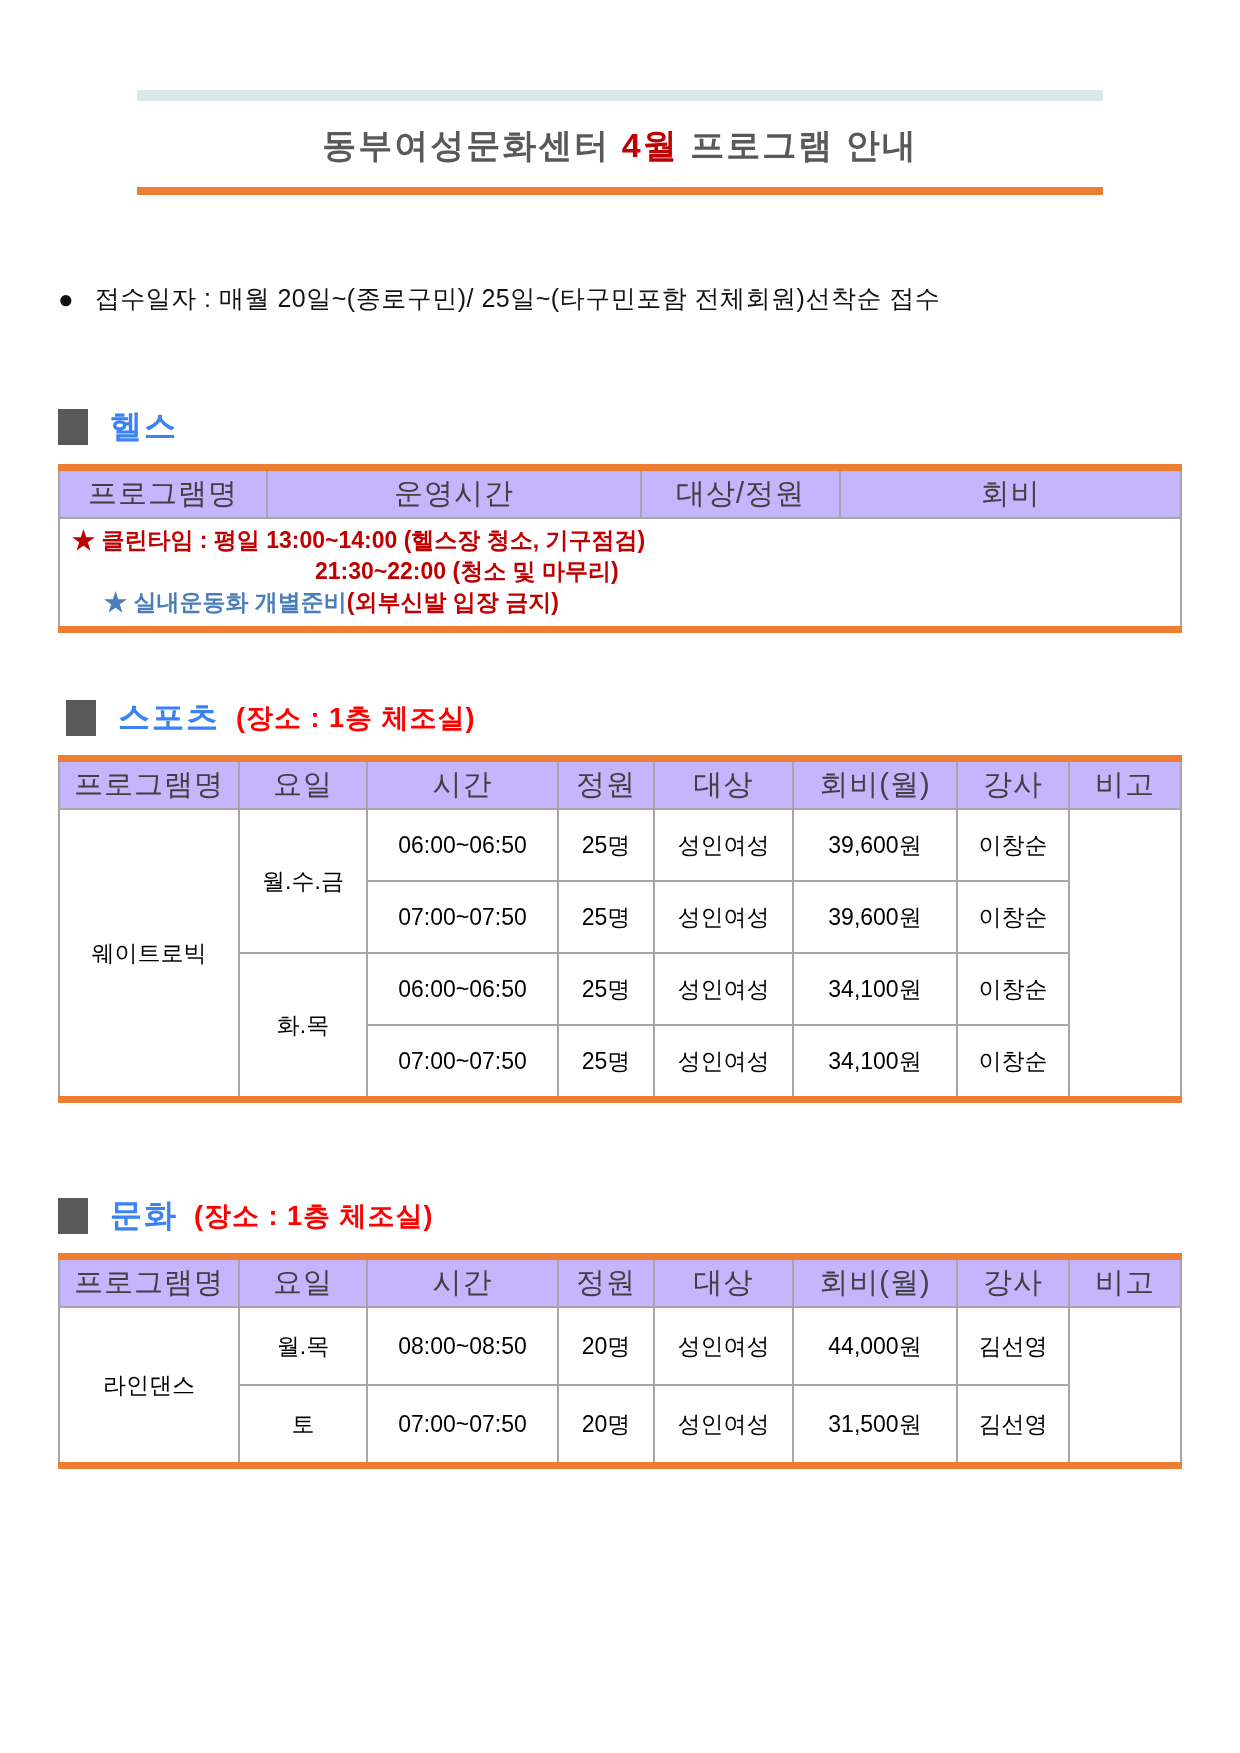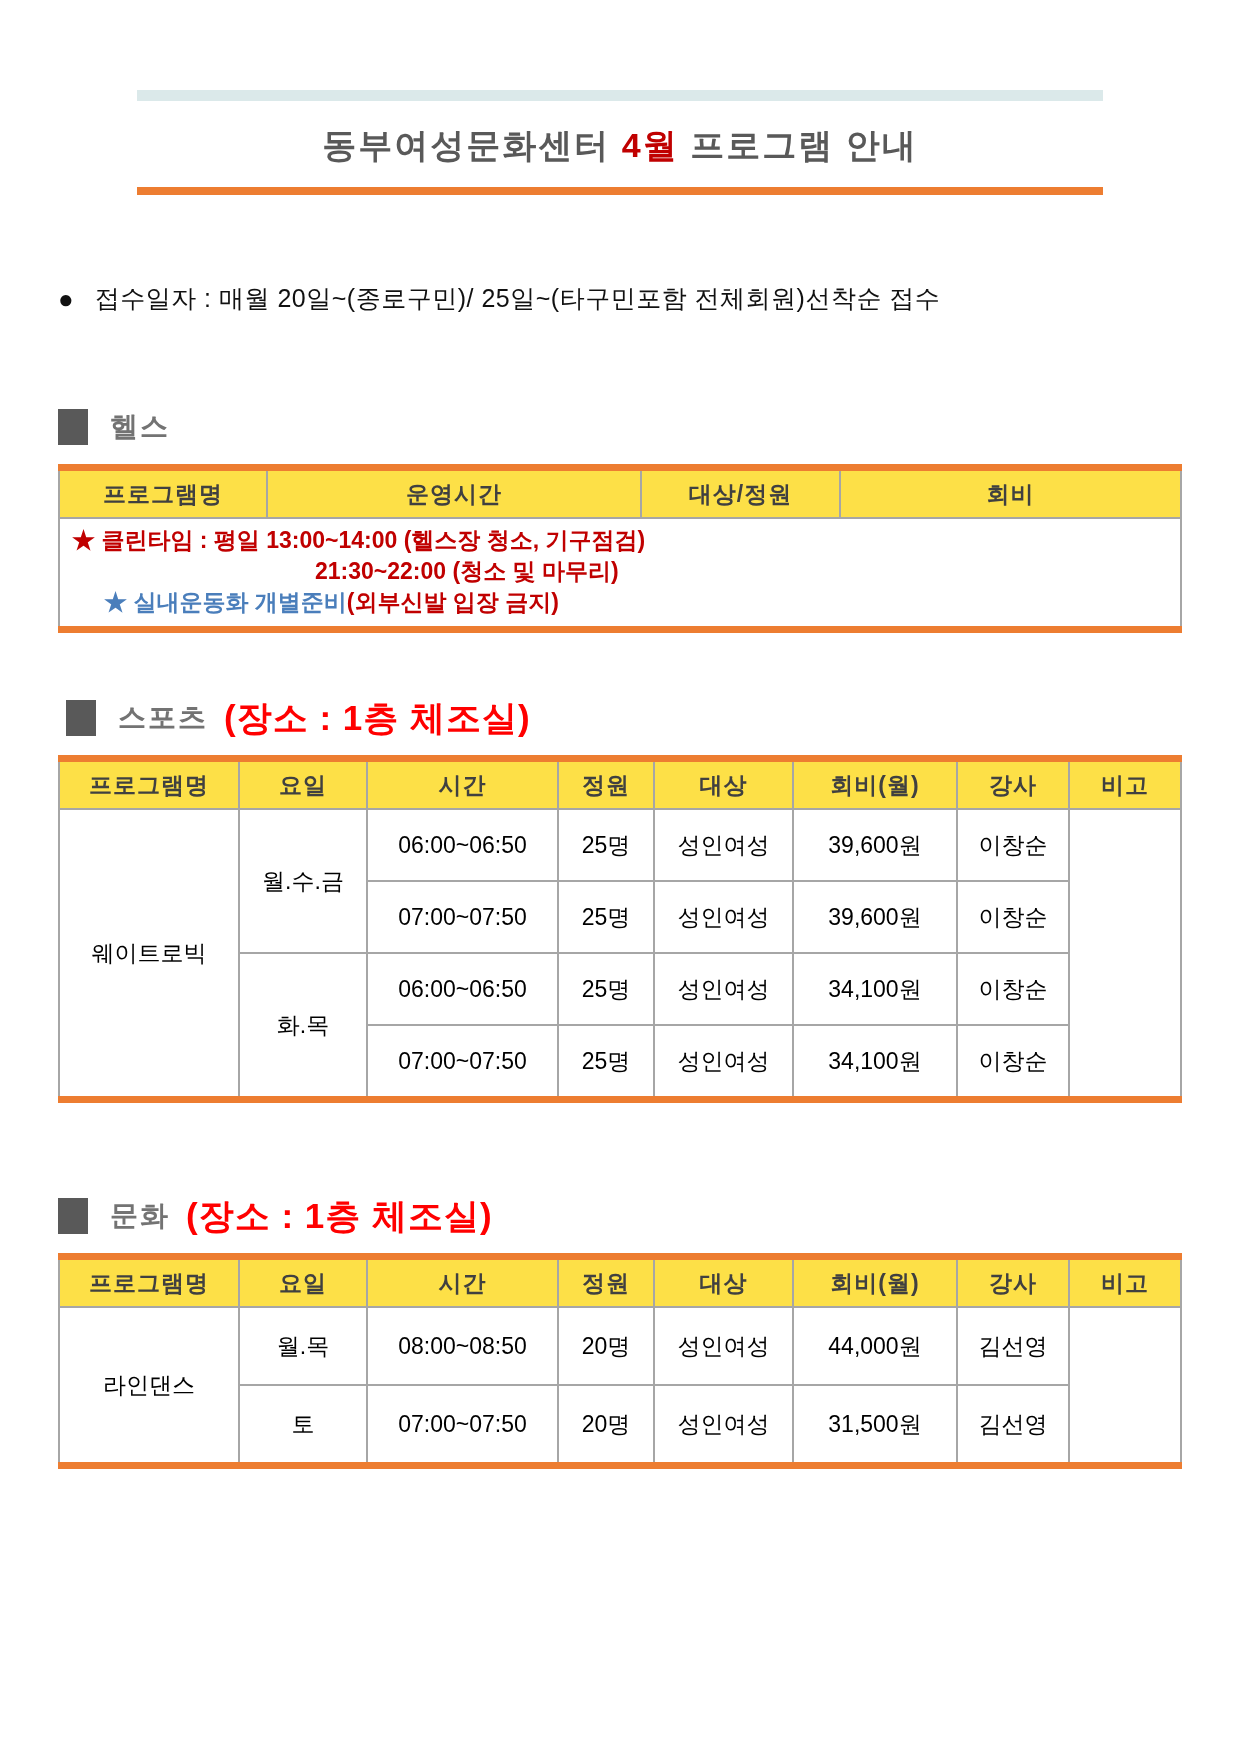--- a/index.html
+++ b/index.html
@@ -27,42 +27,42 @@
 
   
   .bullets { list-style:none; margin:82px 0 0 58px; padding:0; }
   .bullet  { font-size:25px; line-height:42px; color:#111; white-space:nowrap; }
   .dot     { font-size:26px; margin-right:14px; vertical-align:-1px; }
   .bullet-text { letter-spacing:0.5px; }
 
   
   .section-head { margin:0 0 0 58px; display:flex; align-items:center; height:42px; }
   .sq { display:inline-block; width:30px; height:36px; background:#595959; margin-right:22px; }
-  .sec-title { font-size:28px; font-weight:800; color:#737373; letter-spacing:2px; }
-  .sec-sub   { font-size:35px; font-weight:800; color:#ff0000; margin-left:16px; letter-spacing:1px; }
+  .sec-title { font-size:32px; font-weight:800; color:#3b82f6; letter-spacing:2px; }
+  .sec-sub   { font-size:27px; font-weight:800; color:#ff0000; margin-left:16px; letter-spacing:1px; }
 
   .head-health  { margin-top:86px; }
   .head-sports  { margin-top:64px;padding-left:8px; }
   .head-culture { margin-top:92px; }
 
   
   table.tbl {
     border-collapse:collapse; table-layout:fixed;
     margin:16px 0 0 58px;
     border-top:7px solid #ed7d31;
     border-bottom:7px solid #ed7d31;
   }
   .tbl th, .tbl td {
     border:2px solid #a6a6a6;
     text-align:center; vertical-align:middle;
     padding:0; overflow:hidden;
   }
   .tbl th {
-    background:#fde047; color:#404040;
-    font-weight:700; font-size:23px; height:46px;
+    background:#c4b5fd; color:#404040;
+    font-weight:400; font-size:29px; height:46px;
     letter-spacing:1px;
   }
   .tbl td { font-size:23px; color:#000; }
 
   .tbl-sports, .tbl-culture { margin-top:28px; }
 
   .health-data-row td { height:92px; font-size:24px; }
   .blk { display:block; line-height:32px; }
 
   .notes-cell { text-align:left !important; padding:6px 12px 8px 12px !important; height:86px; }

